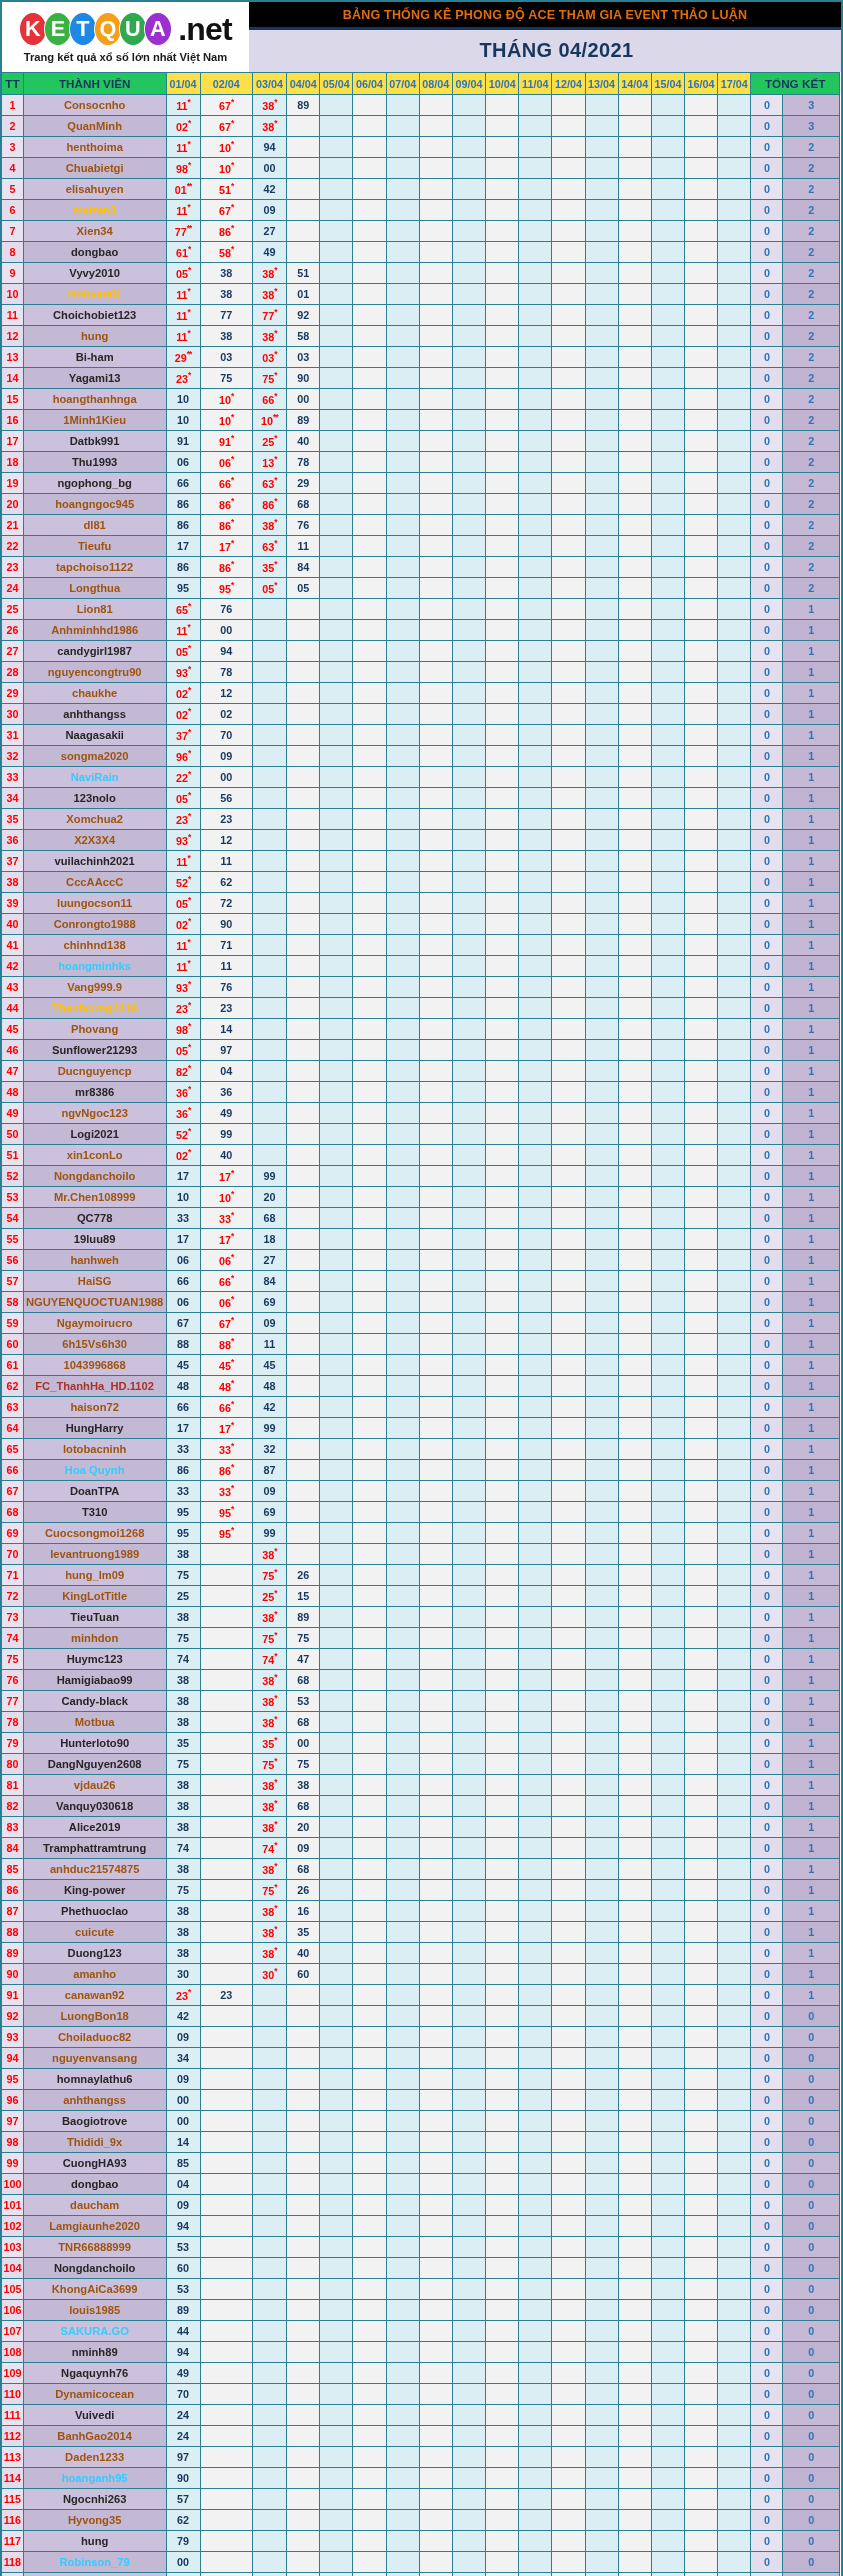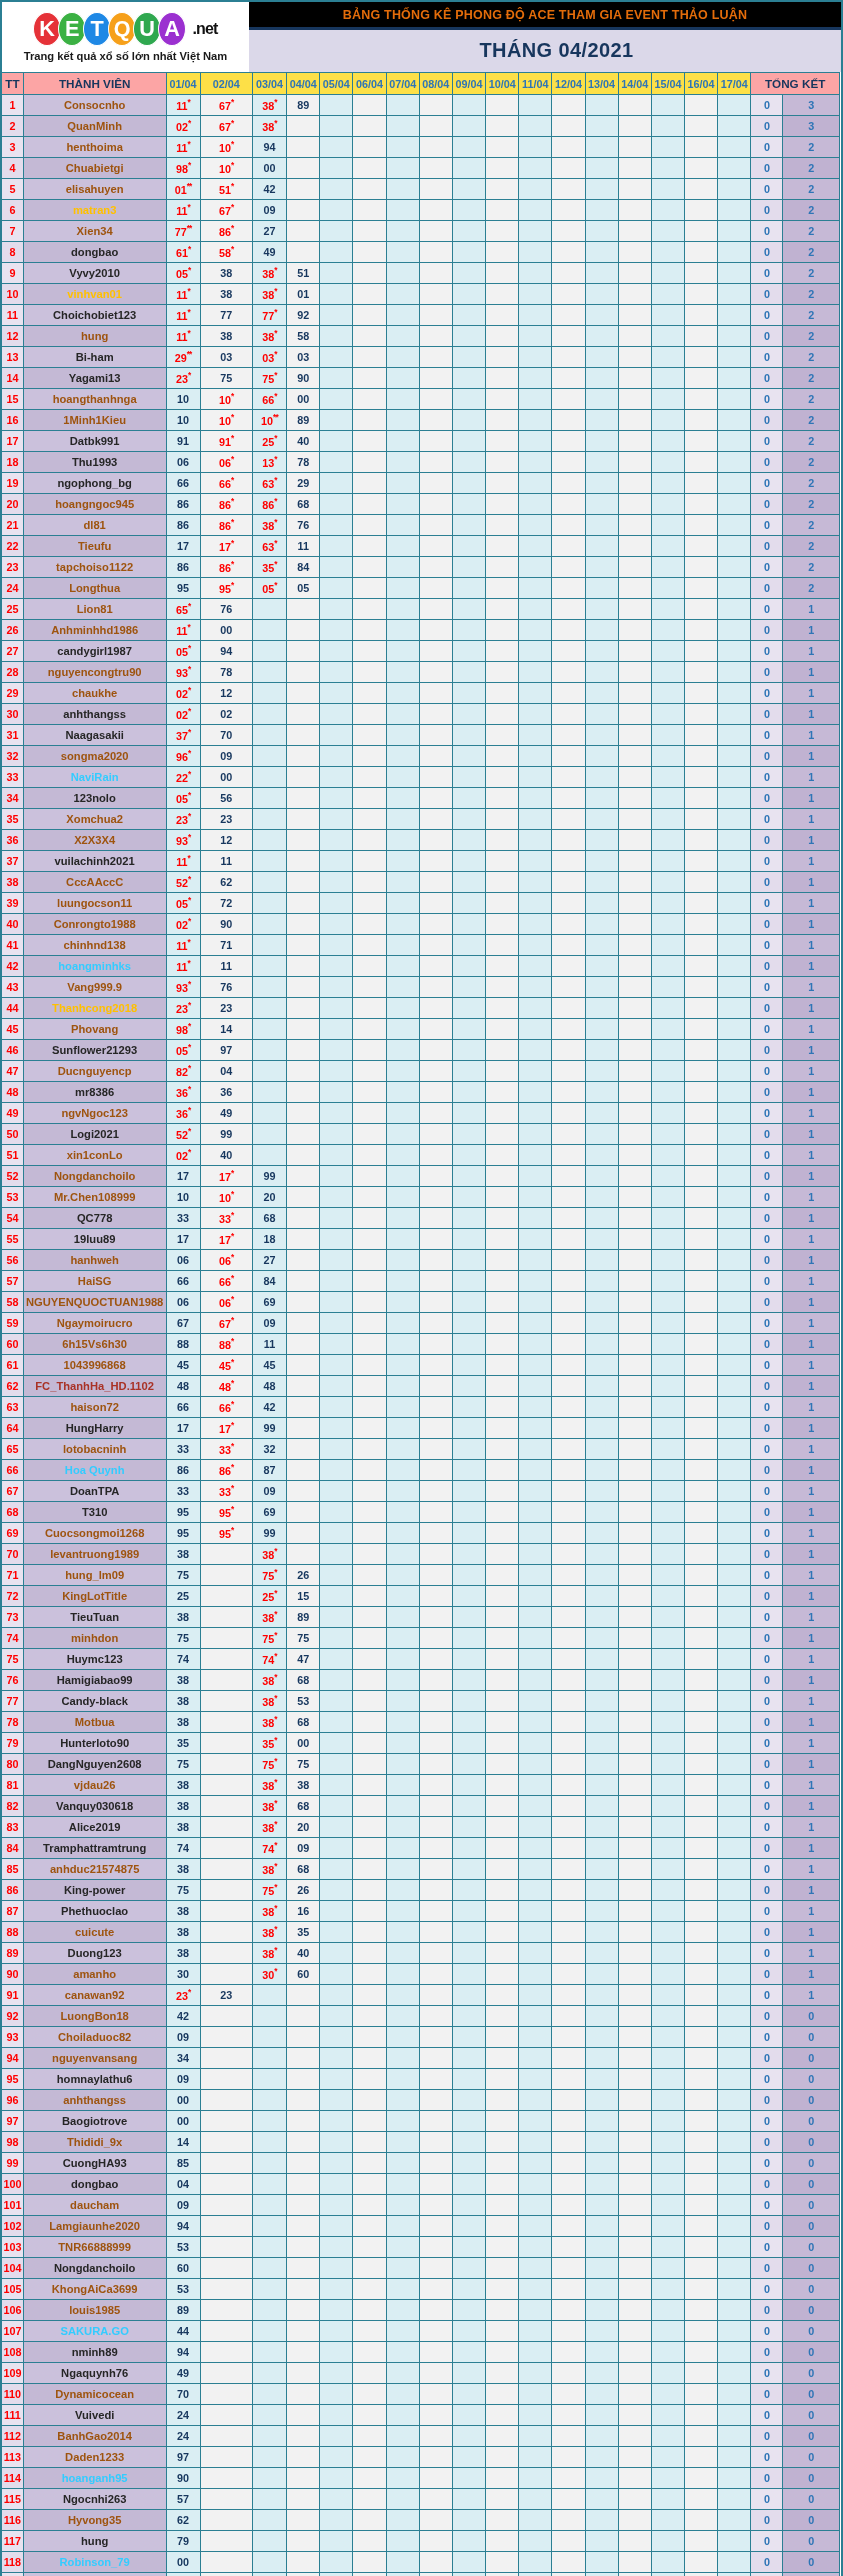--- a/index.html
+++ b/index.html
@@ -6,37 +6,37 @@
   *{box-sizing:border-box;}
   body{font-family:"Liberation Sans", sans-serif;}
   #frame{width:843px;border:2.5px solid #2b7f93;background:#fff;}
 
   
   #top{display:flex;height:70px;}
   #logo-box{width:247px;background:#ffffff;display:flex;flex-direction:column;align-items:center;justify-content:center;gap:3.3px;}
   #logo-row{display:flex;align-items:center;}
   .logo-ball{width:27.5px;height:34px;border-radius:50%;display:flex;align-items:center;justify-content:center;
              color:#fff;font-weight:bold;font-size:21.7px;margin-right:-2.5px;border:1.7px solid #fff;}
-  #logo-suffix{color:#111;font-weight:bold;font-size:16px;margin-left:9px;letter-spacing:-0.8px;}
+  #logo-suffix{color:#111;font-weight:bold;font-size:32px;margin-left:9px;letter-spacing:-0.8px;}
   #tagline{color:#1a1a1a;font-size:11.2px;font-weight:bold;}
   #top-right{flex:1;display:flex;flex-direction:column;}
   #banner{height:25px;background:#000000;display:flex;align-items:center;justify-content:center;
           color:#e36c0a;font-weight:bold;font-size:12.5px;letter-spacing:0.2px;}
   #banner-divider{height:2.5px;background:#17365d;}
   #month-band{flex:1;background:#dbd8e9;display:flex;align-items:center;justify-content:center;
               color:#17365d;font-weight:bold;font-size:20px;letter-spacing:0.4px;padding-left:23px;}
 
   
   table{border-collapse:separate;border-spacing:0;table-layout:fixed;width:838px;}
   td,th{border-right:1.7px solid #2b7f93;border-bottom:1.7px solid #2b7f93;overflow:hidden;white-space:nowrap;
         text-align:center;vertical-align:middle;padding:0;}
   th{height:23px;font-size:10.8px;border-top:1.7px solid #2b7f93;}
   td{height:21px;font-size:10.8px;font-weight:bold;}
   tr > td:first-child, tr > th:first-child{border-left:0;}
-  th.peach{background:#fca5a5;color:#17365d;font-weight:bold;font-size:11.7px;}
+  th.peach{background:#22c55e;color:#17365d;font-weight:bold;font-size:11.7px;}
   th.datehead{background:#fde047;color:#2e75b6;font-weight:bold;}
   td.tt{background:#e8e3f0;color:#ff0000;}
   tr:nth-child(even) td.tt{background:#e3dcec;}
   td.member{background:#cbc1dc;font-size:11.2px;}
   tr:nth-child(even) td.member{background:#c4b9d5;}
   td.cyan{background:#daeef3;}
   td.white{background:#f2f2f2;}
   td .plain{color:#17375e;}
   td .starred{color:#ff0000;}
   td sup{font-size:8.3px;font-weight:bold;color:#ff0000;letter-spacing:-0.8px;}

